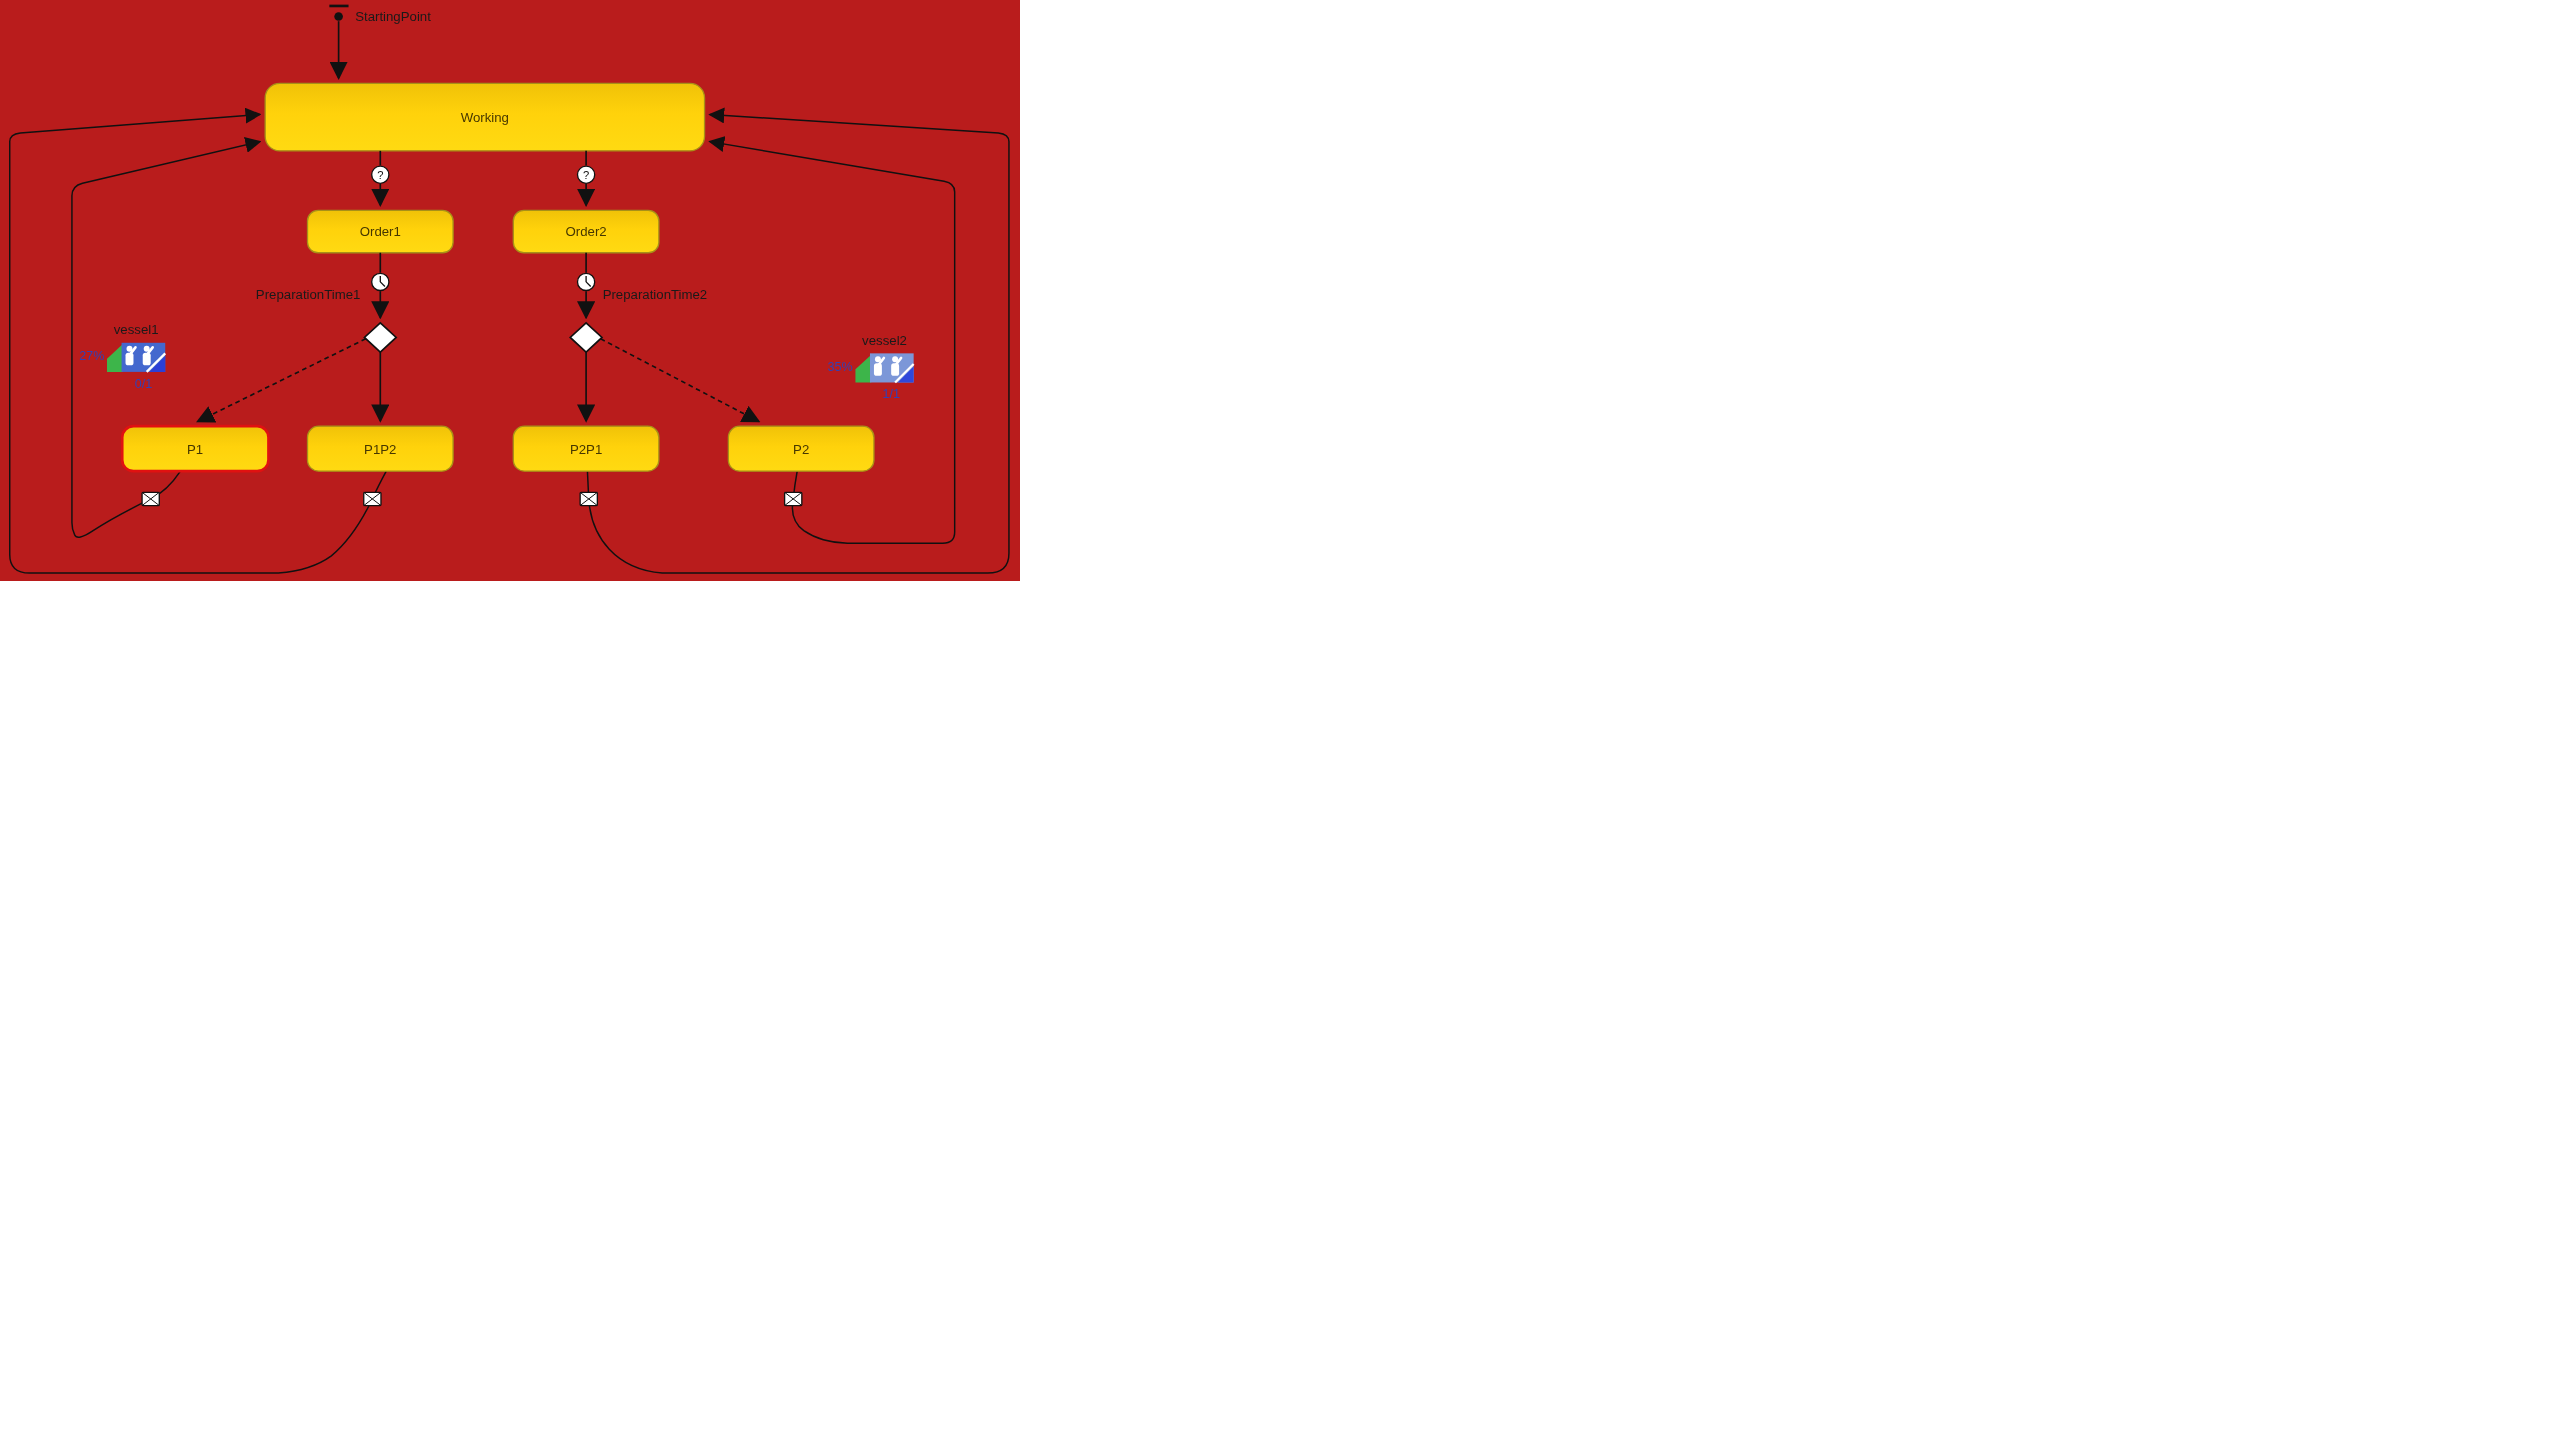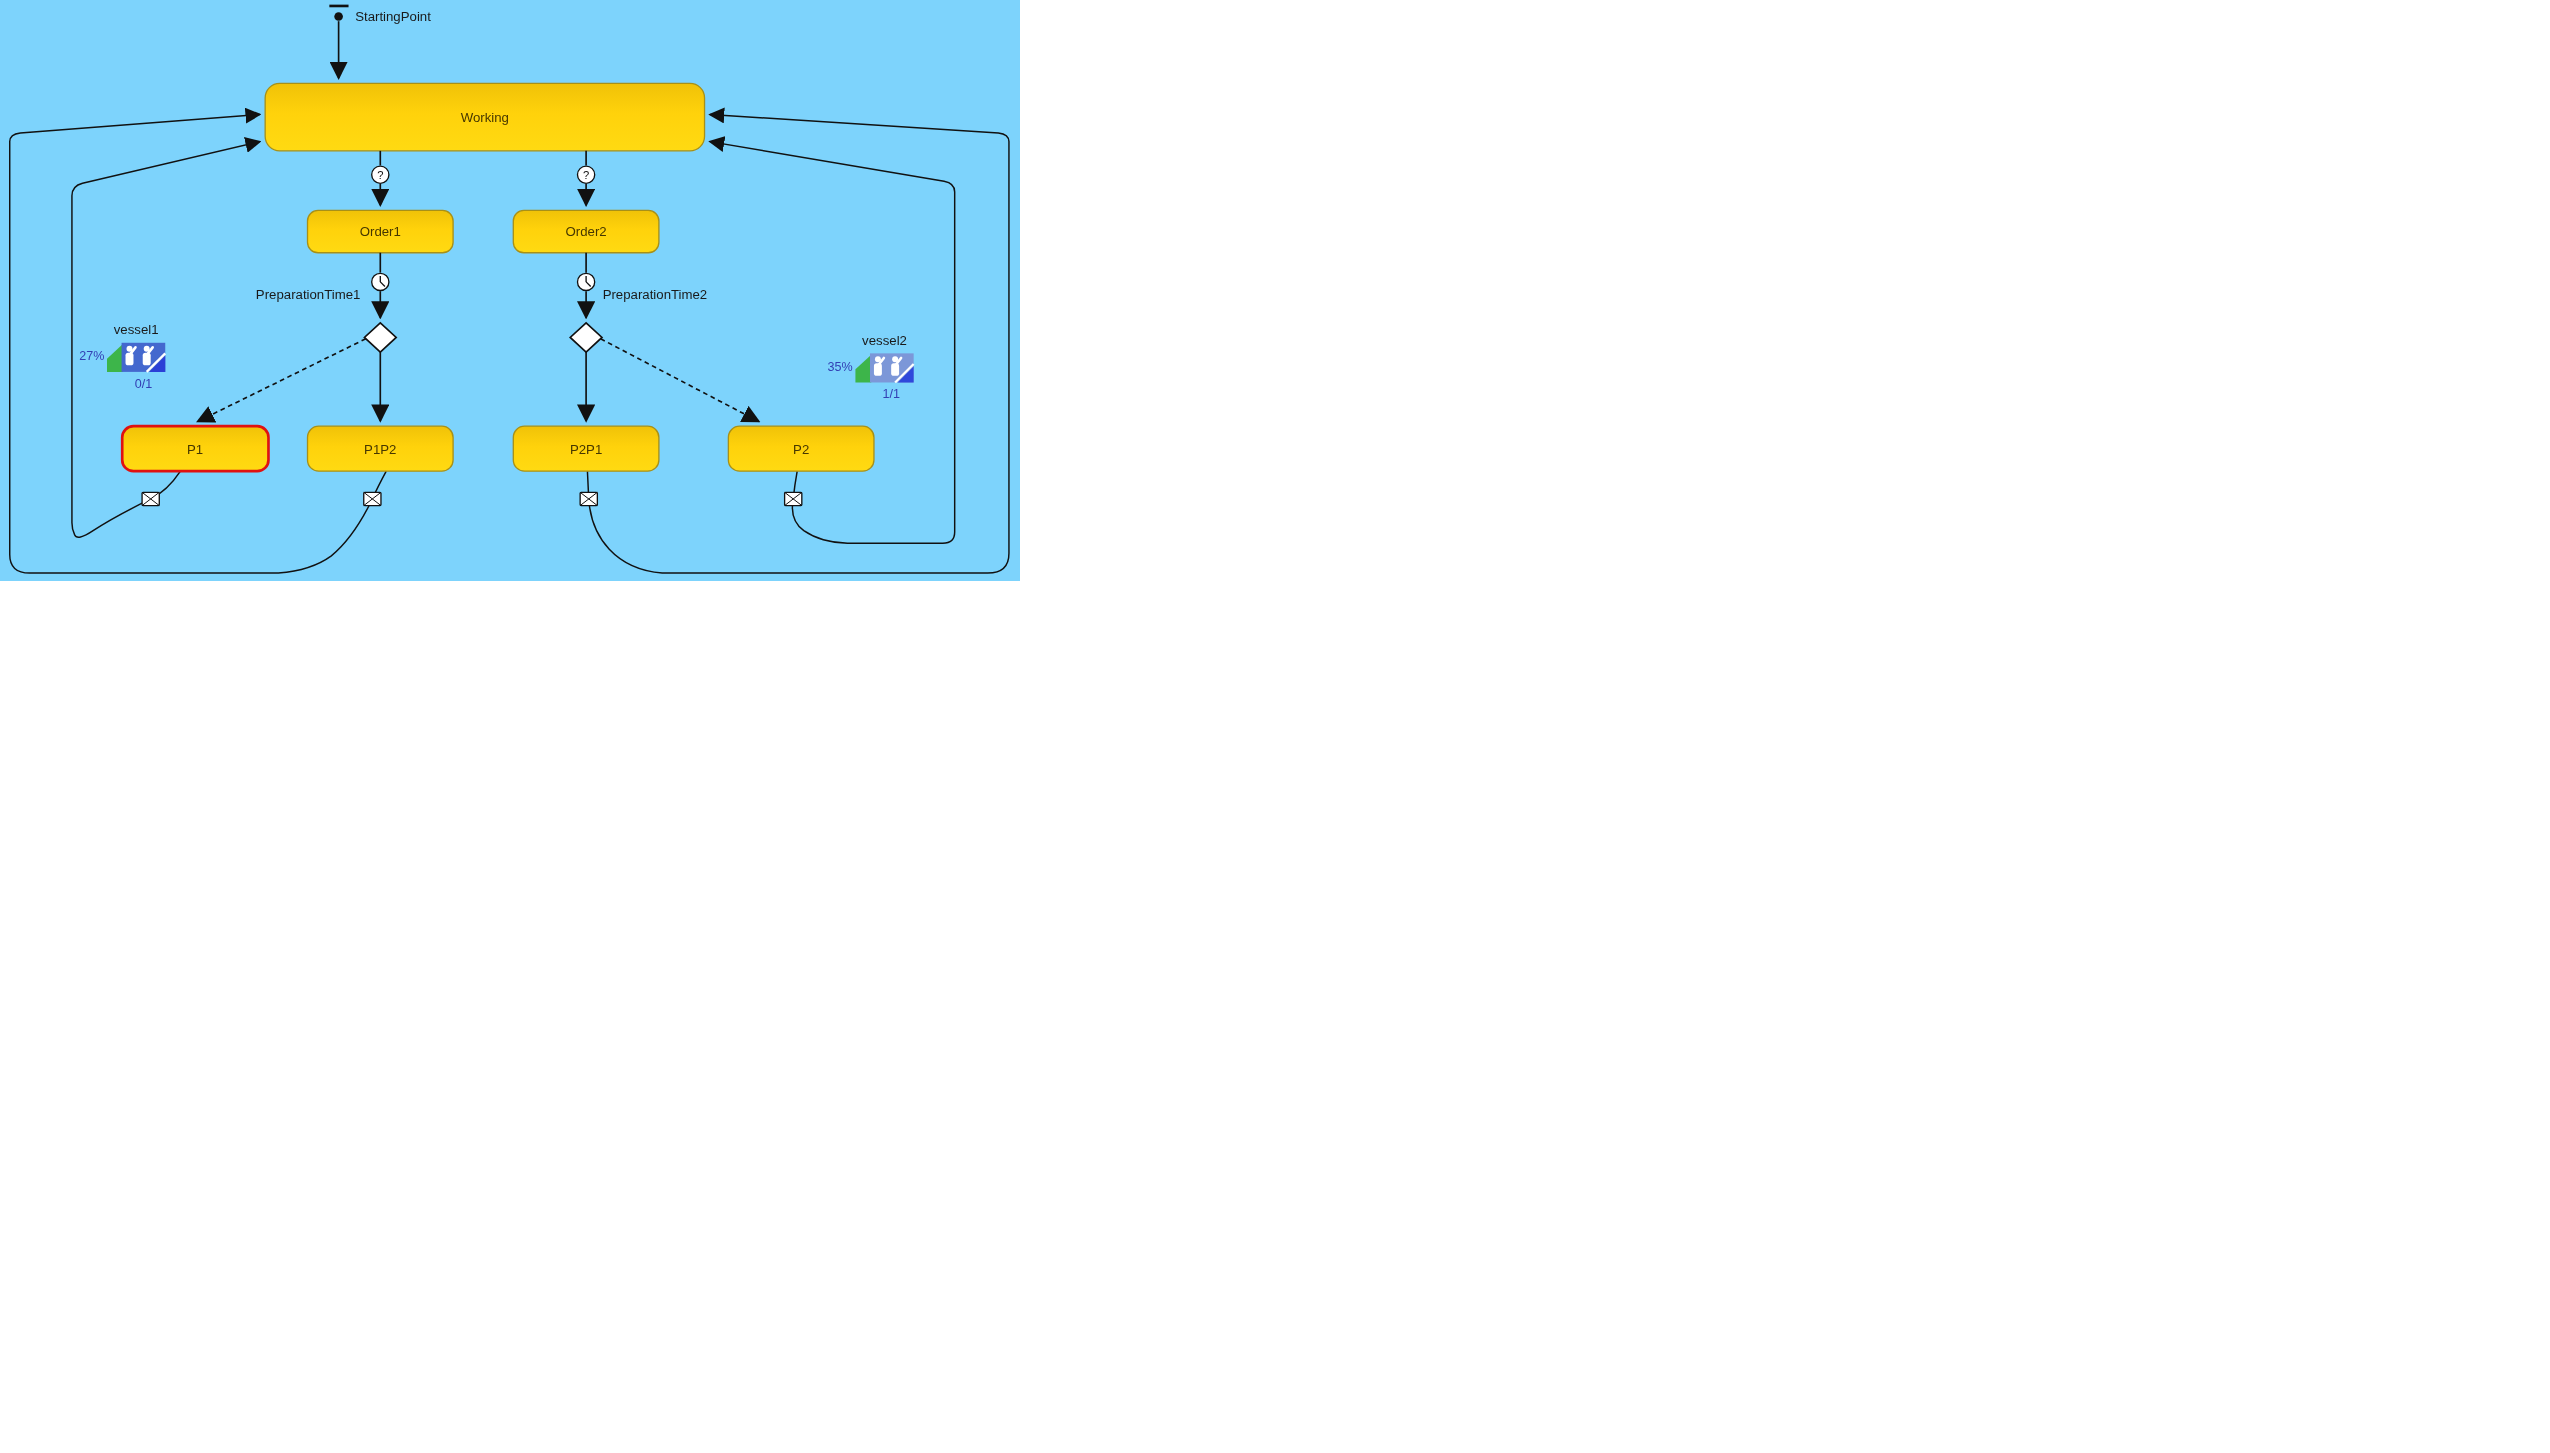--- a/index.html
+++ b/index.html
@@ -1,17 +1,17 @@
 <!DOCTYPE html>
 <html style="font-size:10.6px"><head>
 <meta charset="utf-8">
 <style>
   html,body{margin:0;padding:0;background:#ffffff;}
   body{font-family:"Liberation Sans",sans-serif;}
-  .stage{position:relative;width:1020px;height:581px;background:#7dd3fc;overflow:hidden;}
+  .stage{position:relative;width:1020px;height:581px;background:#b91c1c;overflow:hidden;}
   svg{display:block;}
   text{font-family:"Liberation Sans",sans-serif;}
   .node-label{font-size:20px;fill:#463700;}
   .anno{font-size:20px;fill:#1a1a1a;}
   .stat{font-size:19px;fill:#3340b4;}
   .qmark{font-size:17px;fill:#111;}
 </style>
 </head>
 <body>
 

